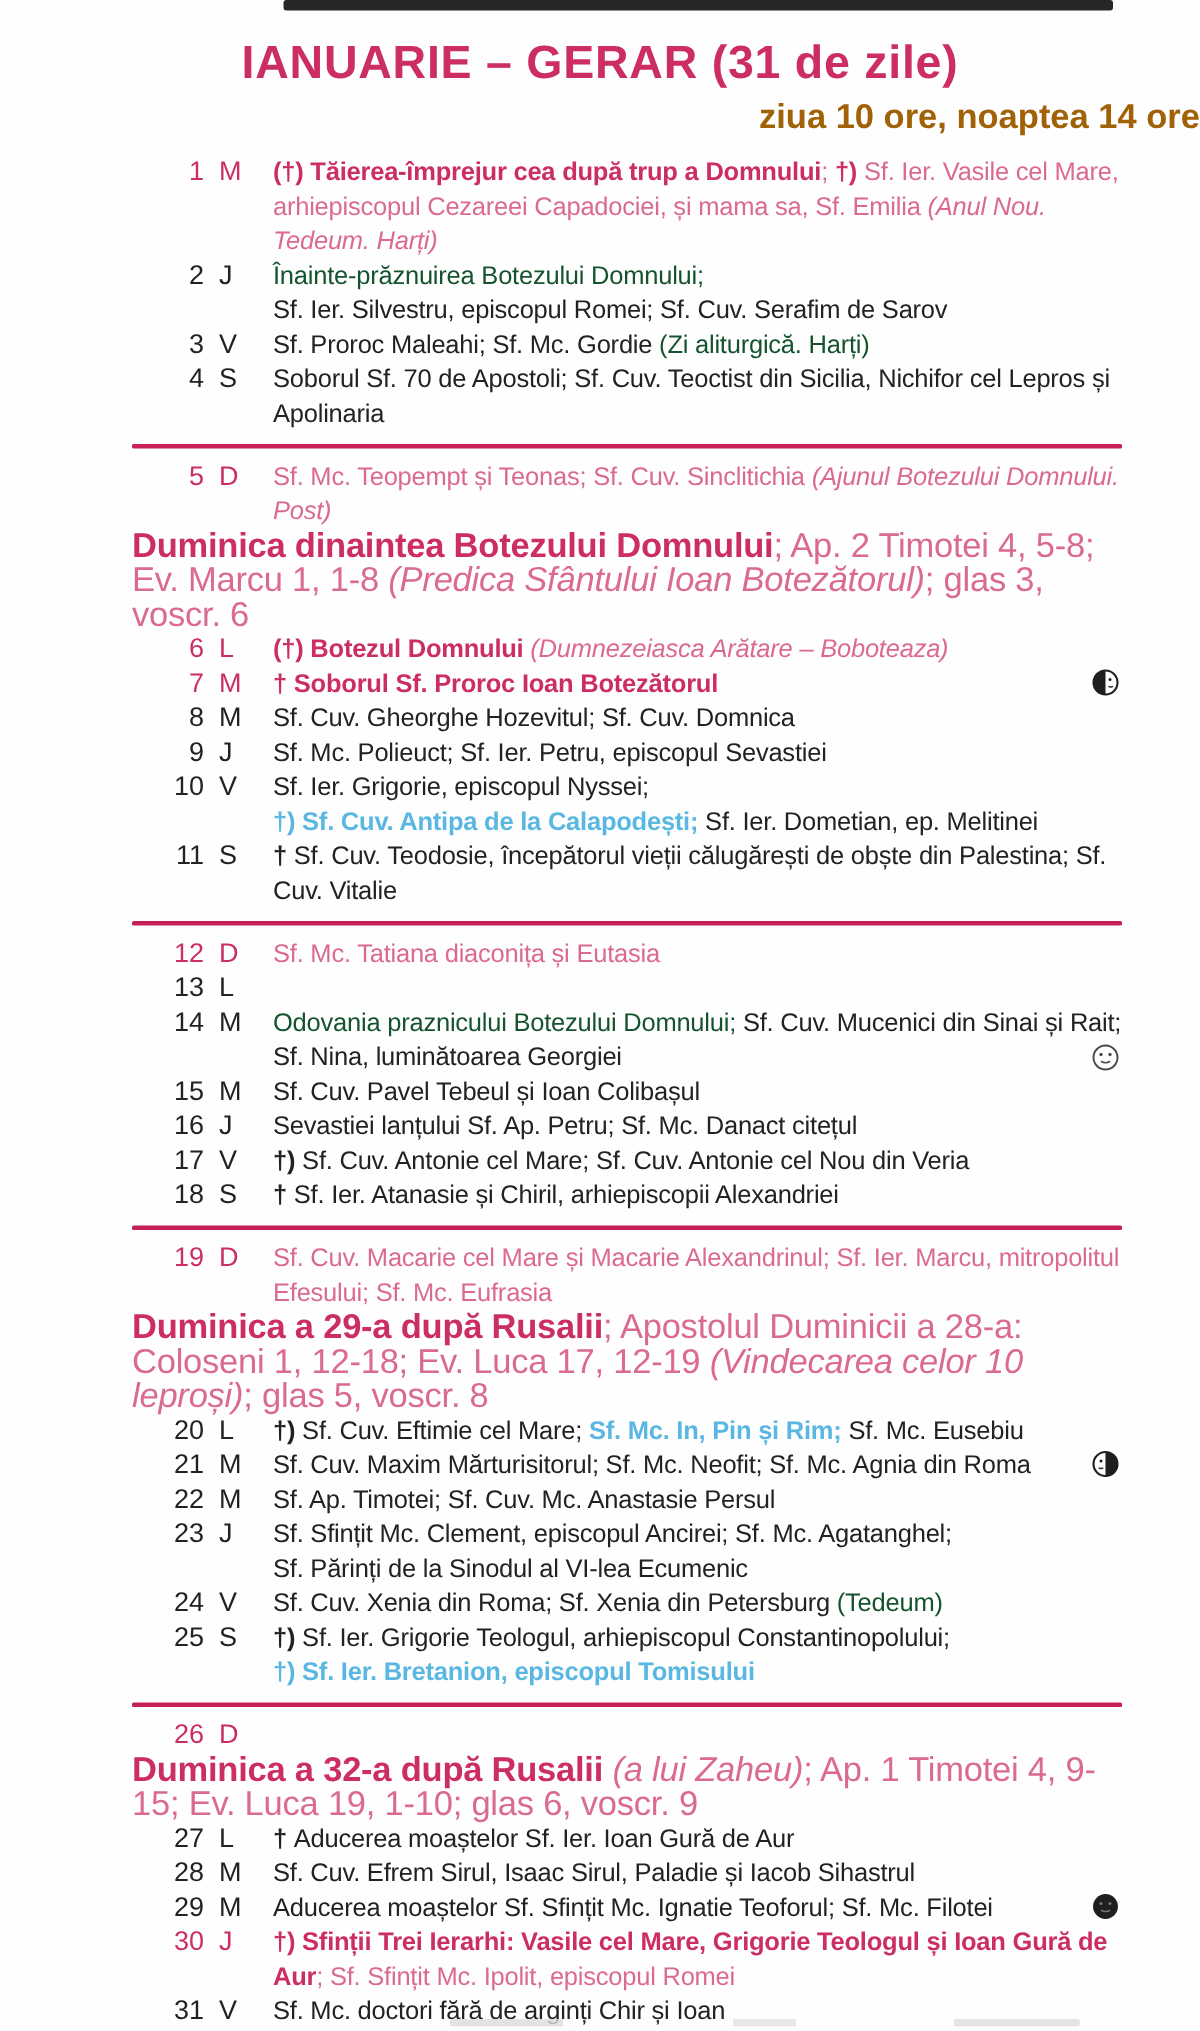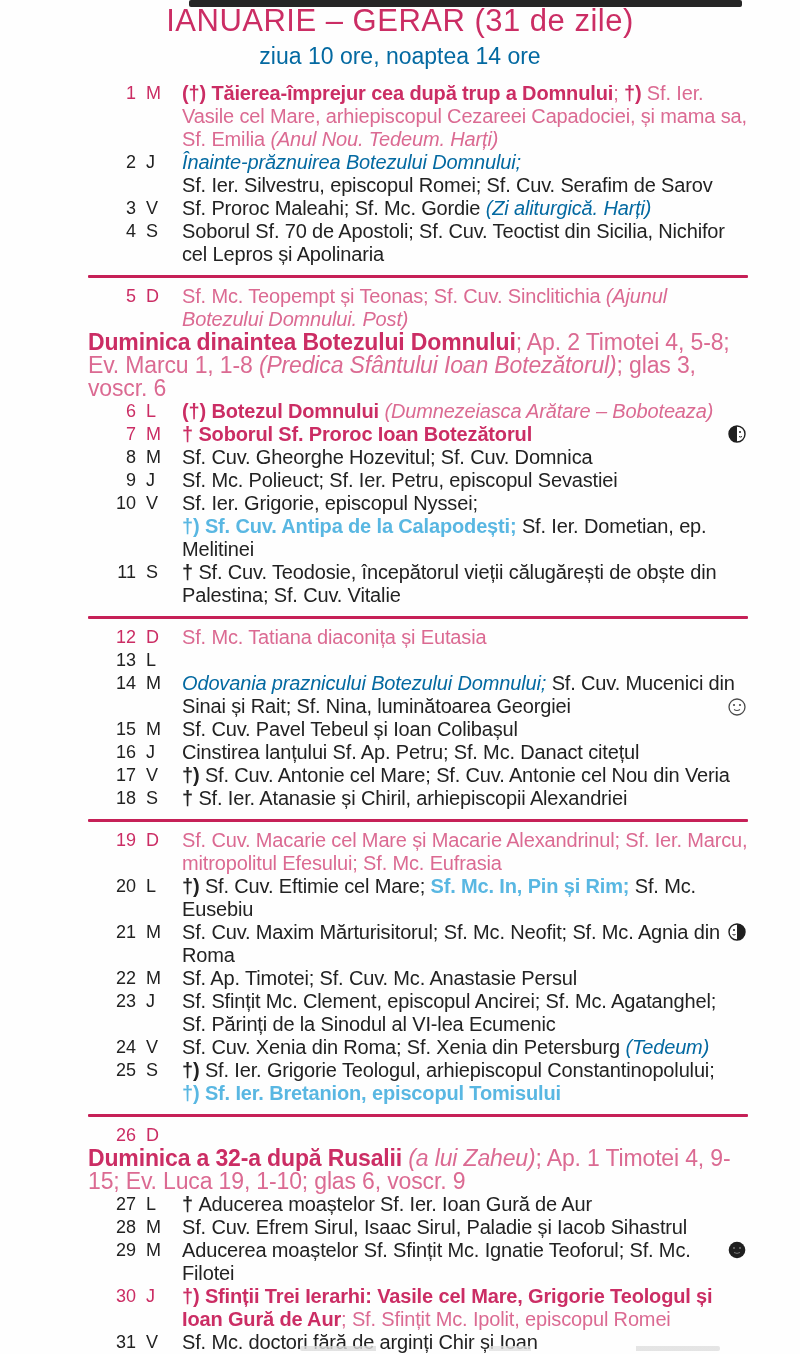--- a/index.html
+++ b/index.html
@@ -10,38 +10,38 @@
     position:relative;
   }
   .page{width:800px;height:1354px;position:relative;box-sizing:border-box;}
 
   
   .top-bar{position:absolute;top:0;left:189px;width:553px;height:7px;background:#262626;border-radius:2px;}
   .bottom-smudge{position:absolute;bottom:3px;left:300px;width:420px;height:5px;
     background:linear-gradient(90deg,#dcdcdc 0 18%,transparent 18% 45%,#e2e2e2 45% 55%,transparent 55% 80%,#dedede 80% 100%);
     opacity:.8;border-radius:2px;}
 
-  .header{text-align:center;padding-top:2px;}
+  .header{text-align:center;padding-top:23px;font-weight:bold;}
   .title{color:var(--magenta-strong,#cb2d64);font-size:31px;line-height:38px;letter-spacing:.5px;}
-  .subtitle{color:#0369a1;font-size:23px;line-height:29px;margin-top:2px;}
+  .subtitle{color:#a16207;font-size:23px;line-height:29px;margin-top:2px;text-align:right;}
 
   .content{padding:11px 52px 0 88px;box-sizing:border-box;}
 
   .day-row{display:grid;grid-template-columns:58px 36px 1fr;position:relative;}
   .day-num{text-align:right;padding-right:10px;font-size:18px;line-height:23px;}
   .day-dow{font-size:18px;line-height:23px;}
-  .day-text{font-size:20px;line-height:23px;letter-spacing:-0.15px;}
+  .day-text{font-size:17px;line-height:23px;letter-spacing:-0.15px;}
   .summary{font-size:23px;line-height:23px;letter-spacing:-0.15px;}
 
   .c-k{color:#222;}
   .c-m{color:var(--magenta-strong,#cb2d64);}
 
   .seg-k {color:#222;}
   .seg-kb{color:#222;font-weight:bold;}
-  .seg-ki{color:#0369a1;font-style:italic;}
+  .seg-ki{color:#14532d;}
   .seg-m {color:var(--magenta,#db6a92);}
   .seg-mb{color:var(--magenta-strong,#cb2d64);font-weight:bold;}
   .seg-mi{color:var(--magenta,#db6a92);font-style:italic;}
   .seg-bl{color:var(--blue,#59b7e2);font-weight:bold;margin-top:25px;}
 
   .separator{height:3px;background:var(--separator,#c62057);margin:9px 0 7px 0;border-radius:1px;}
 
   .moon{position:absolute;right:2px;width:18px;height:18px;}
   .moon-top{top:2px;}
   .moon-bottom{bottom:2px;}
@@ -148,38 +148,39 @@
         </span>
       </div>
       <div class="day-row">
         <span class="day-num c-k">15</span>
         <span class="day-dow c-k">M</span>
         <div class="day-text"><span class="seg-k">Sf. Cuv. Pavel Tebeul și Ioan Colibașul</span></div>
       </div>
       <div class="day-row">
         <span class="day-num c-k">16</span>
         <span class="day-dow c-k">J</span>
-        <div class="day-text"><span class="seg-k">Cinstirea lanțului Sf. Ap. Petru; Sf. Mc. Danact citețul</span></div>
+        <div class="day-text"><span class="seg-k">Sevastiei lanțului Sf. Ap. Petru; Sf. Mc. Danact citețul</span></div>
       </div>
       <div class="day-row">
         <span class="day-num c-k">17</span>
         <span class="day-dow c-k">V</span>
         <div class="day-text"><span class="seg-kb">†)</span><span class="seg-k"> Sf. Cuv. Antonie cel Mare; Sf. Cuv. Antonie cel Nou din Veria</span></div>
       </div>
       <div class="day-row">
         <span class="day-num c-k">18</span>
         <span class="day-dow c-k">S</span>
         <div class="day-text"><span class="seg-kb">† </span><span class="seg-k">Sf. Ier. Atanasie și Chiril, arhiepiscopii Alexandriei</span></div>
       </div>
       <div class="separator"></div>
       <div class="day-row">
         <span class="day-num c-m">19</span>
         <span class="day-dow c-m">D</span>
         <div class="day-text"><span class="seg-m">Sf. Cuv. Macarie cel Mare și Macarie Alexandrinul; Sf. Ier. Marcu, mitropolitul Efesului; Sf. Mc. Eufrasia</span></div>
       </div>
+      <div class="summary"><span class="seg-mb">Duminica a 29-a după Rusalii</span><span class="seg-m">; Apostolul Duminicii a 28-a: Coloseni 1, 12-18; Ev. Luca 17, 12-19 </span><span class="seg-mi">(Vindecarea celor 10 leproși)</span><span class="seg-m">; glas 5, voscr. 8</span></div>
       <div class="day-row">
         <span class="day-num c-k">20</span>
         <span class="day-dow c-k">L</span>
         <div class="day-text"><span class="seg-kb">†)</span><span class="seg-k"> Sf. Cuv. Eftimie cel Mare; </span><span class="seg-bl">Sf. Mc. In, Pin și Rim;</span><span class="seg-k"> Sf. Mc. Eusebiu</span></div>
       </div>
       <div class="day-row">
         <span class="day-num c-k">21</span>
         <span class="day-dow c-k">M</span>
         <div class="day-text"><span class="seg-k">Sf. Cuv. Maxim Mărturisitorul; Sf. Mc. Neofit; Sf. Mc. Agnia din Roma</span></div>
         <span class="moon moon-top">

